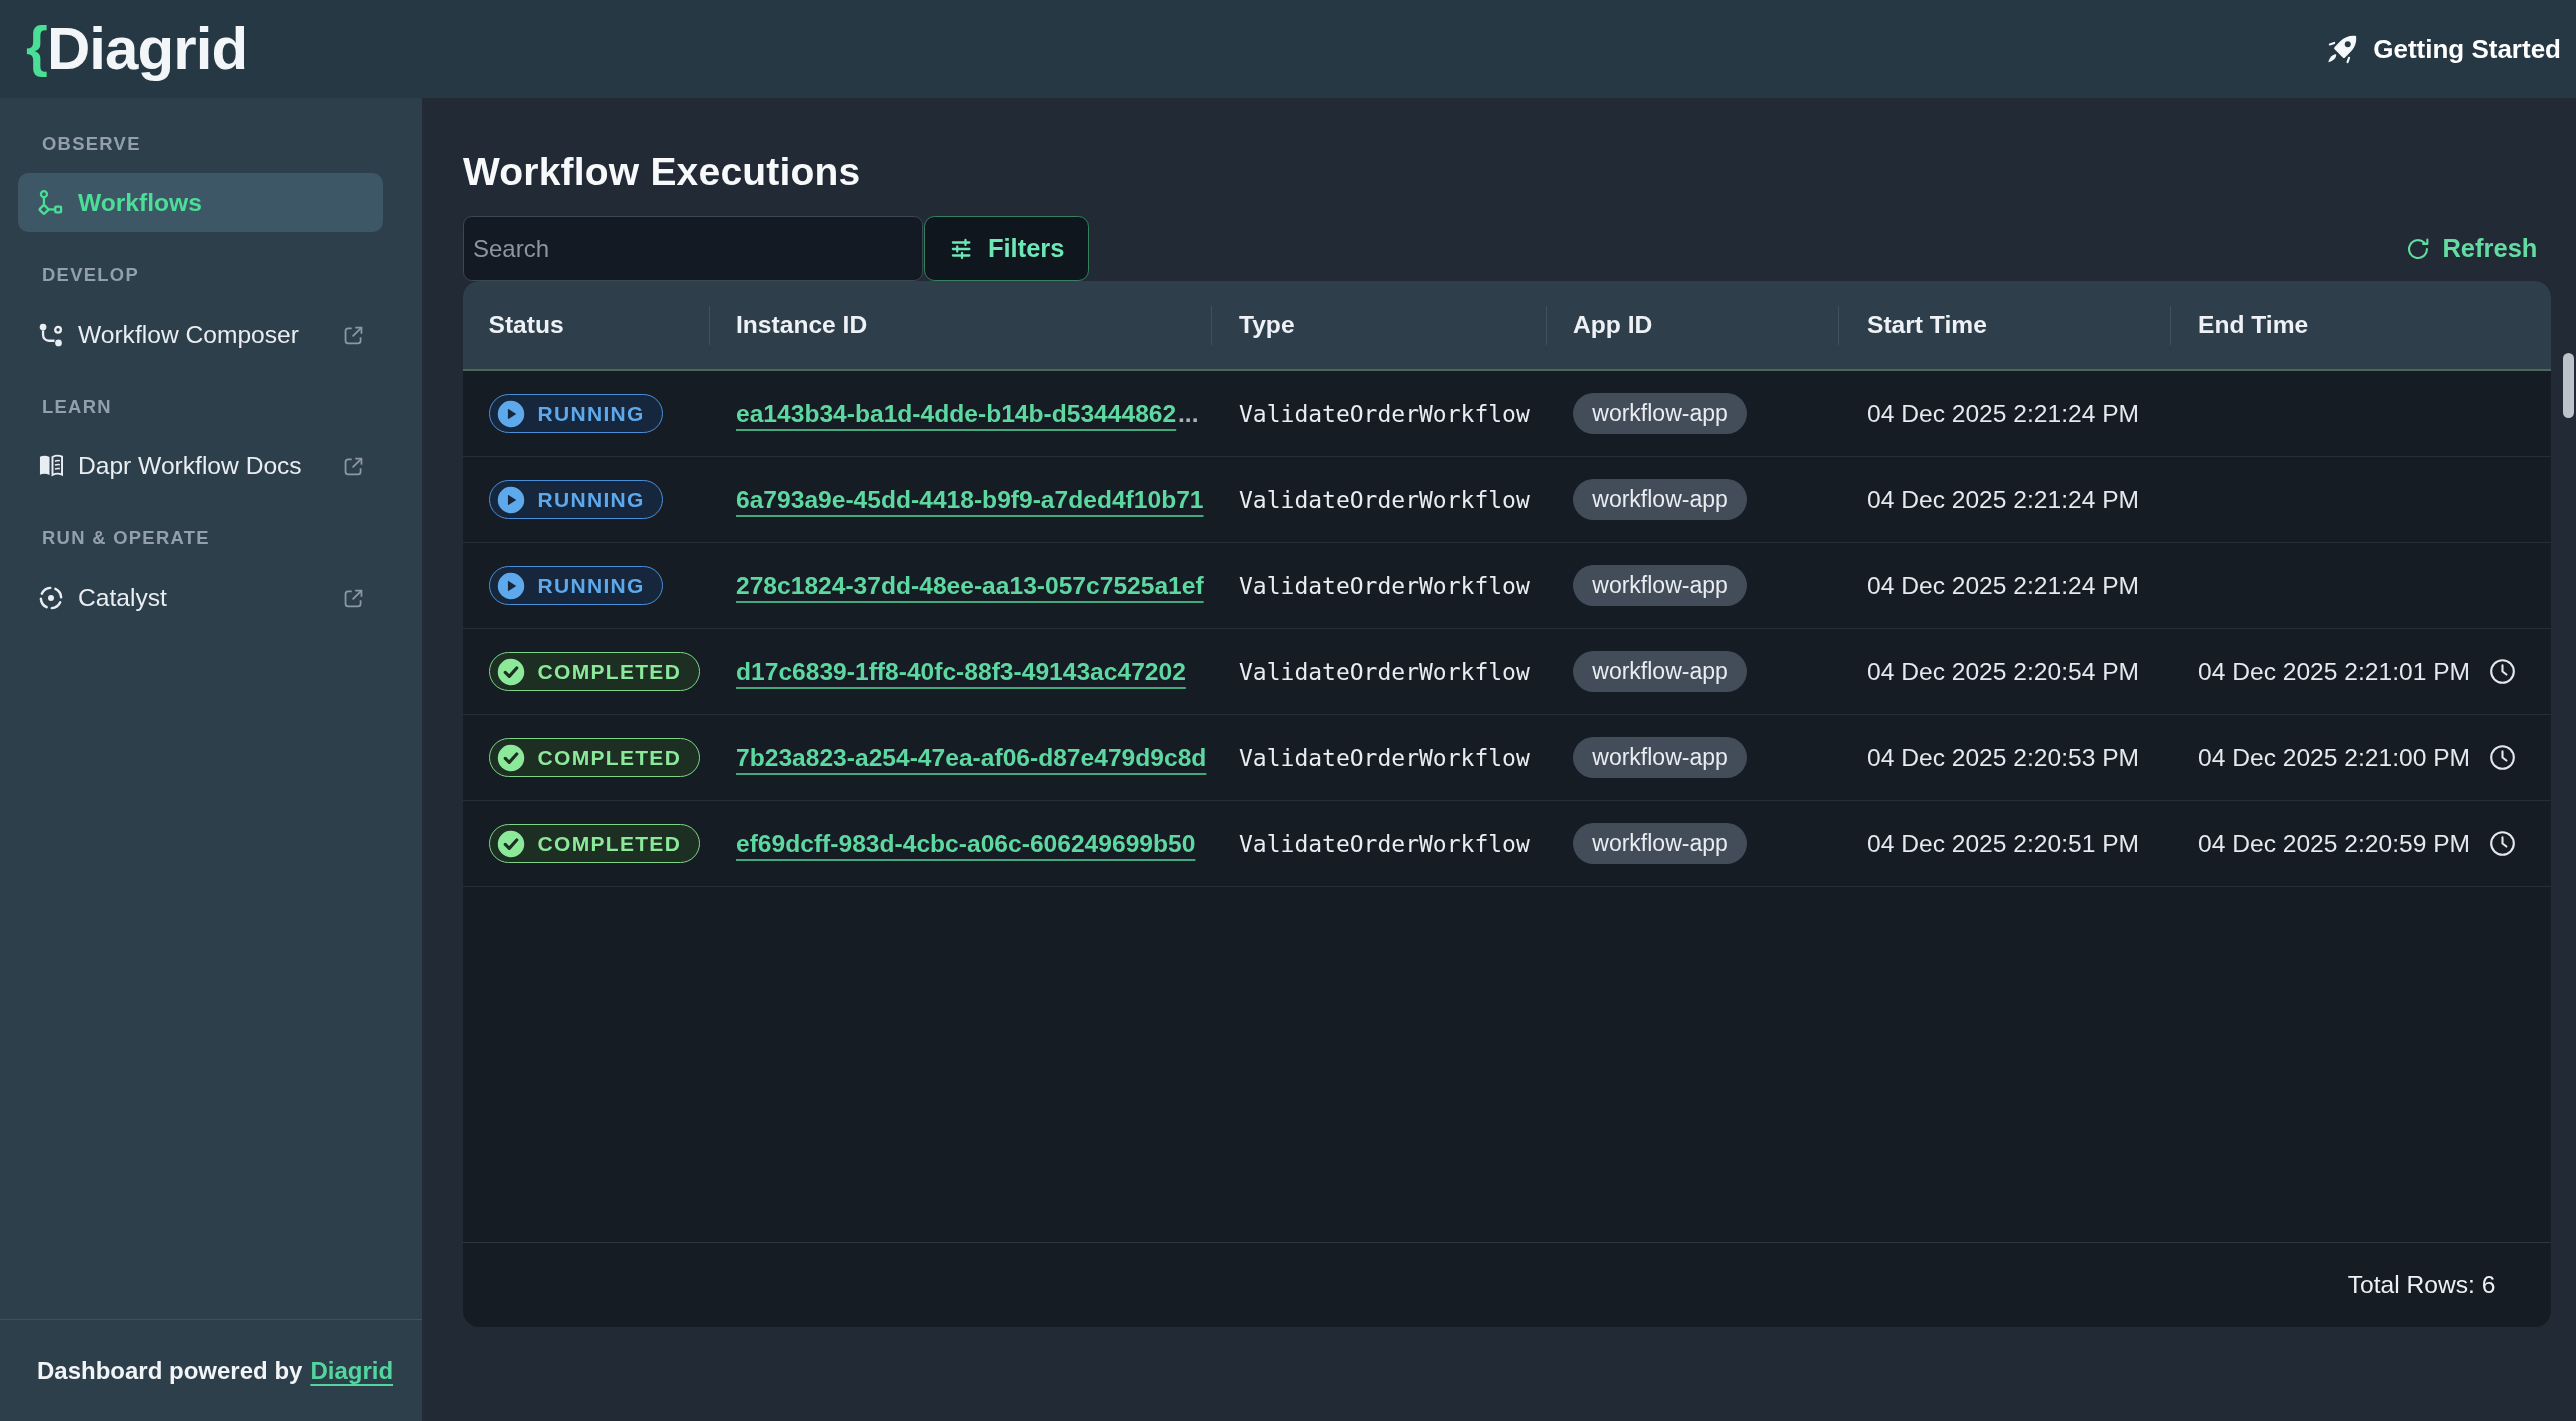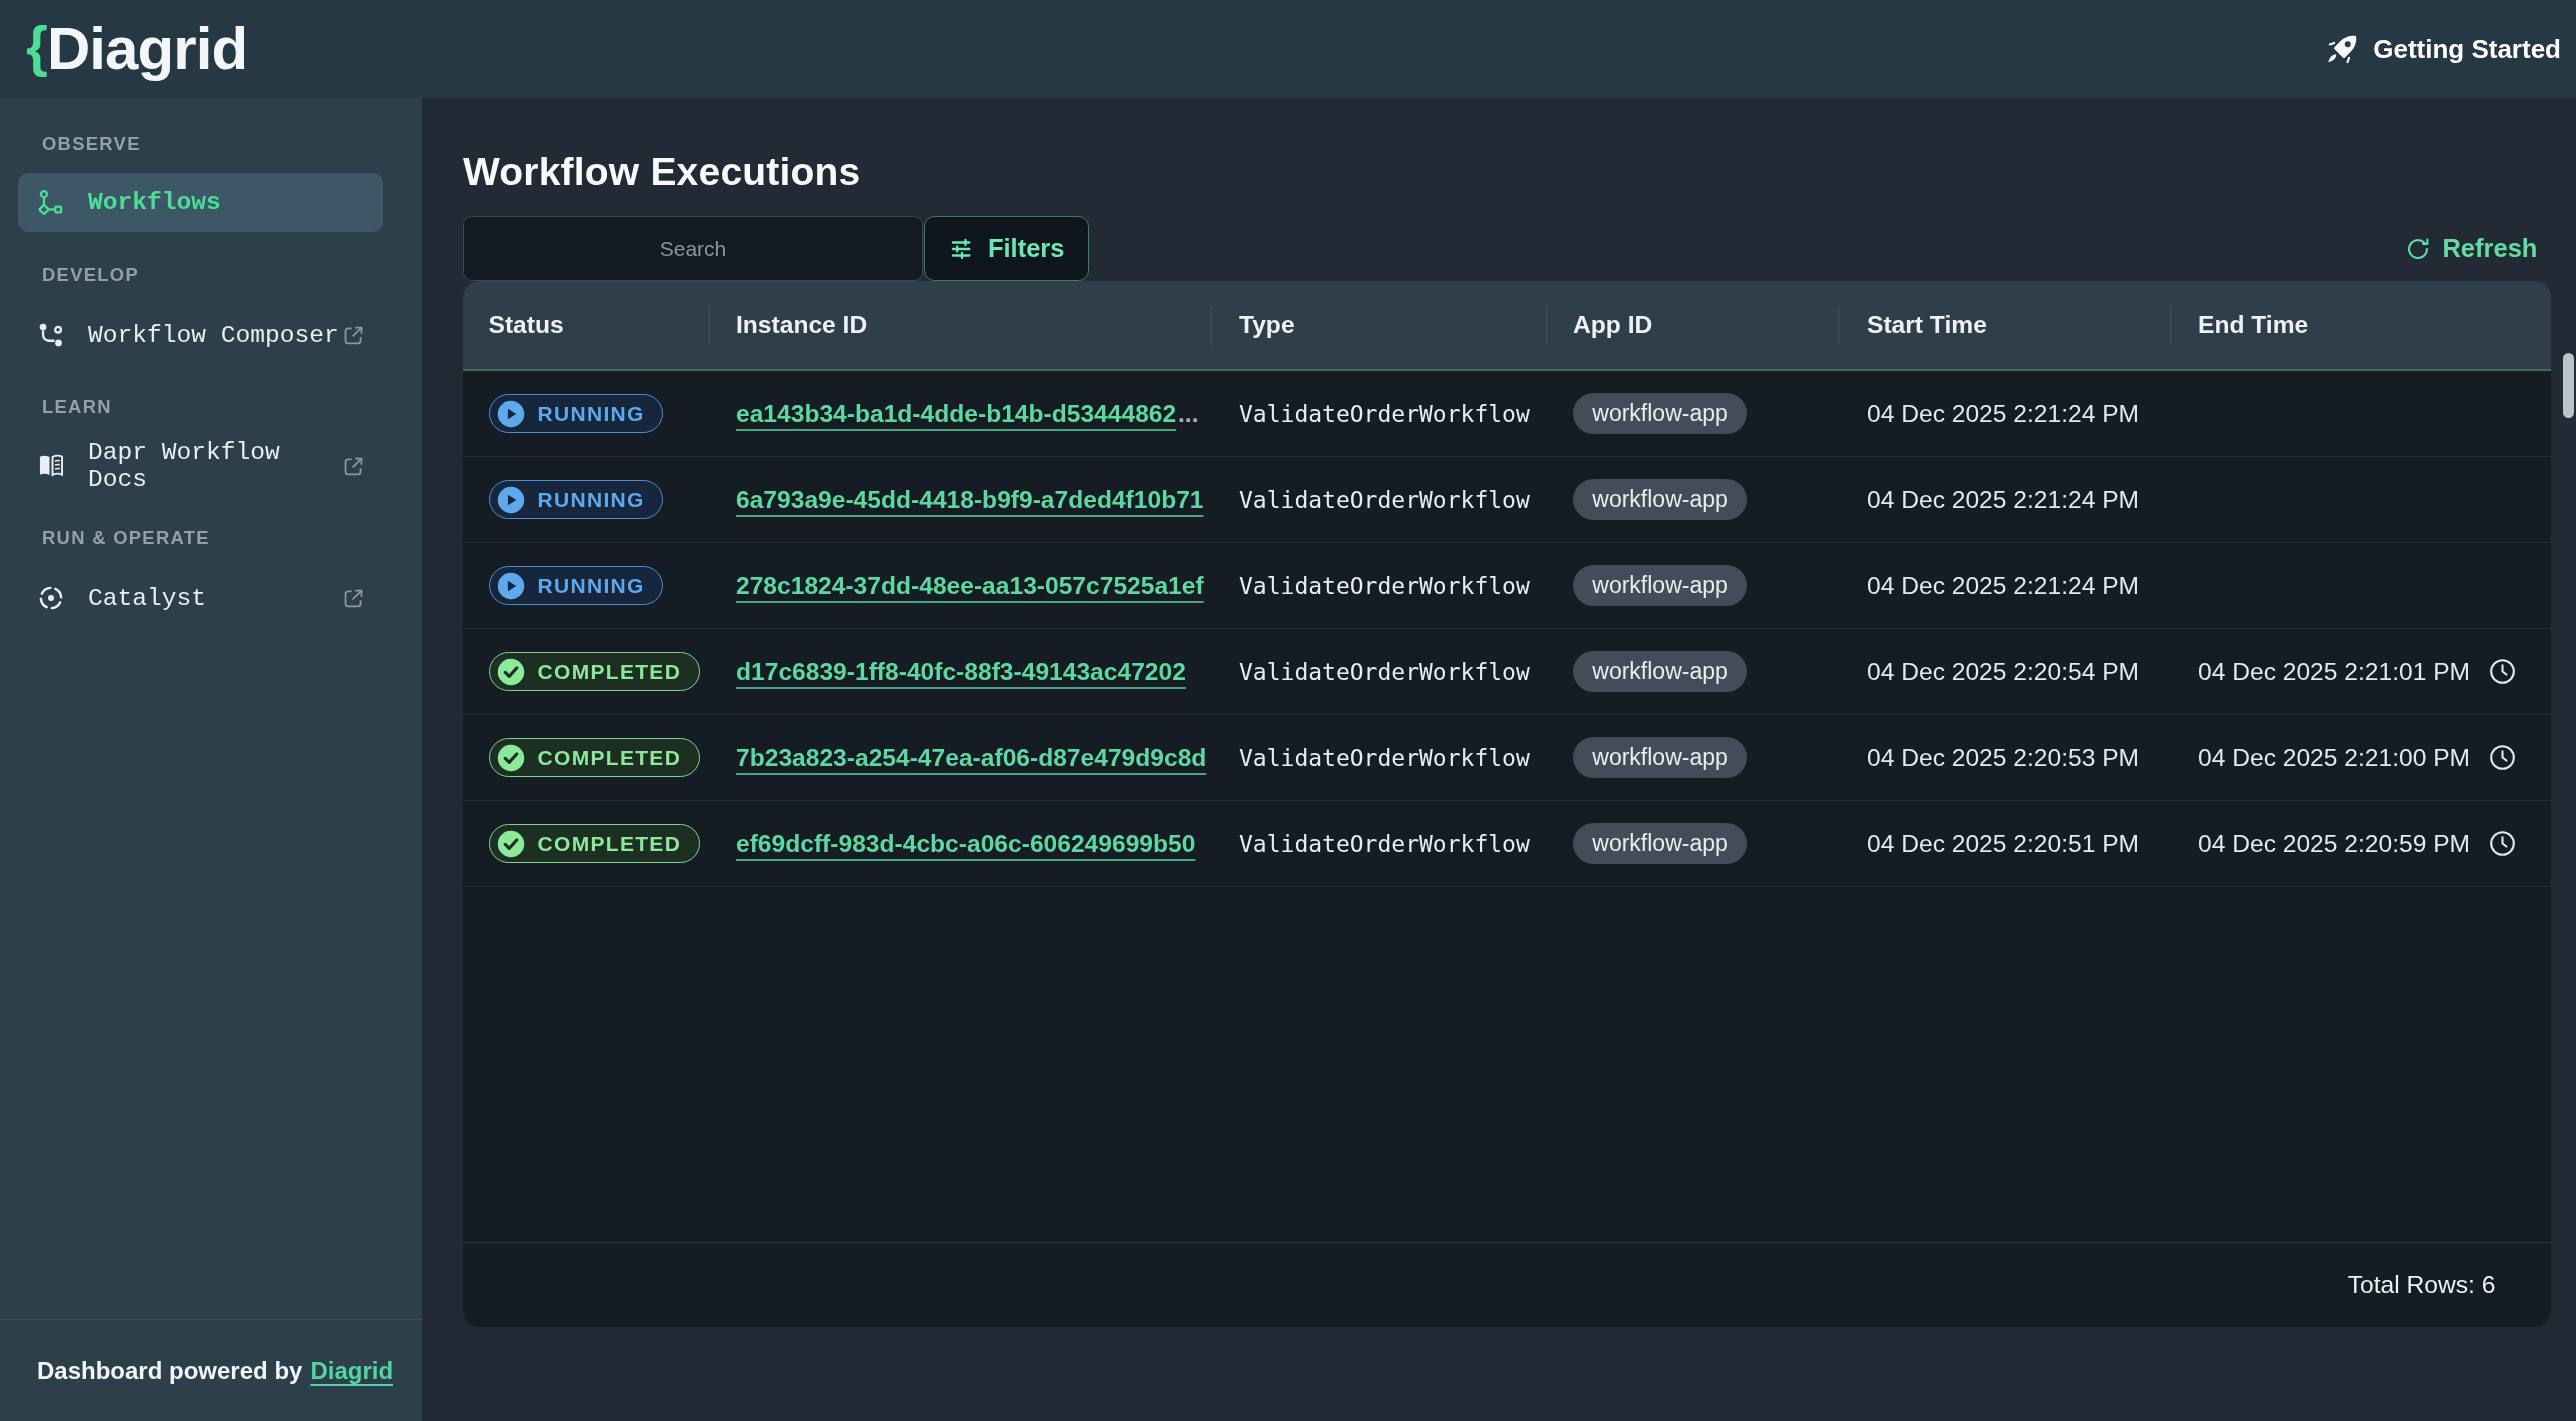--- a/index.html
+++ b/index.html
@@ -20,30 +20,30 @@
   .sidebar { width:422px; background:#2e3f4c; display:flex; flex-direction:column; flex-shrink:0; }
   .nav { flex:1; padding-top:35px; }
   .section-label { color:#93a0ac; font-size:18.4px; font-weight:700; letter-spacing:1.3px; margin-left:42px; height:21px; line-height:21px; }
   .sl-observe { margin-bottom:19.3px; }
   .sl-develop { margin-top:32px; margin-bottom:16px; }
   .sl-learn { margin-top:27px; margin-bottom:15px; }
   .sl-run { margin-top:27px; margin-bottom:16px; }
   .item { height:68px; display:flex; align-items:center; padding-left:17.6px; margin:0 39px 0 18.4px; border-radius:10.5px; color:#e9eef2; font-size:24.6px; }
   .item.active { height:59px; background:#3e5767; color:#4ade97; font-weight:700; }
   .item .ic { width:30px; height:30px; flex-shrink:0; }
-  .item .lbl { margin-left:22px;font-family:Liberation Mono, monospace; }
+  .item .lbl { margin-left:12px; }
   .ext { margin-left:auto; margin-right:17.6px; width:23px; height:23px; color:#8d98a3; flex-shrink:0; }
   .side-footer { height:103px; border-top:0.9px solid #3f4f5c; display:flex; align-items:center; padding-left:37px; font-size:24px; font-weight:700; color:#f2f5f7; }
   .side-footer a { color:#53d69e; text-decoration:underline; text-decoration-thickness:1.8px; text-underline-offset:5.3px; margin-left:8px; }
 
   
   .main { flex:1; padding:51px 24.6px 0 41px; display:flex; flex-direction:column; }
   h1 { font-size:39px; color:#f7f9fa; letter-spacing:0.2px; height:46px; line-height:46px; }
   .toolbar { margin-top:21px; display:flex; align-items:center; height:65px; }
-  .search { width:460px; height:65px; background:#141a23; border:0.9px solid #3c4754; border-radius:8.8px; color:#e6ebef; font-size:21px; padding:0 9px; outline:none; font-family:inherit;text-align:center; }
+  .search { width:460px; height:65px; background:#141a23; border:0.9px solid #3c4754; border-radius:8.8px; color:#e6ebef; font-size:24px; padding:0 9px; outline:none; font-family:inherit; }
   .search::placeholder { color:#8b96a1; }
   .filters-btn { height:65px; display:flex; align-items:center; gap:13px; padding:0 24px; background:#10161e; border:1.8px solid #37815f; border-radius:10.5px; color:#6ee7b7; font-size:25.5px; font-weight:700; margin-left:0.9px; }
   .refresh { margin-left:auto; display:flex; align-items:center; gap:11.4px; color:#62dca2; font-size:25.5px; font-weight:700; margin-right:14px; }
 
   
   .table { height:1046px; background:#161c24; border-radius:16px; display:flex; flex-direction:column; overflow:hidden; }
   .thead { height:90px; background:#2e3e4b; border-bottom:2.6px solid #4a6a57; display:flex; flex-shrink:0; }
   .th { font-weight:700; font-size:24.6px; color:#eef2f6; position:relative; height:100%; display:flex; align-items:center; }
   .th + .th::before { content:""; position:absolute; left:0; top:24.6px; height:39px; width:0.9px; background:#44515c; }
   .c1 { width:246px; padding-left:25.5px; }

